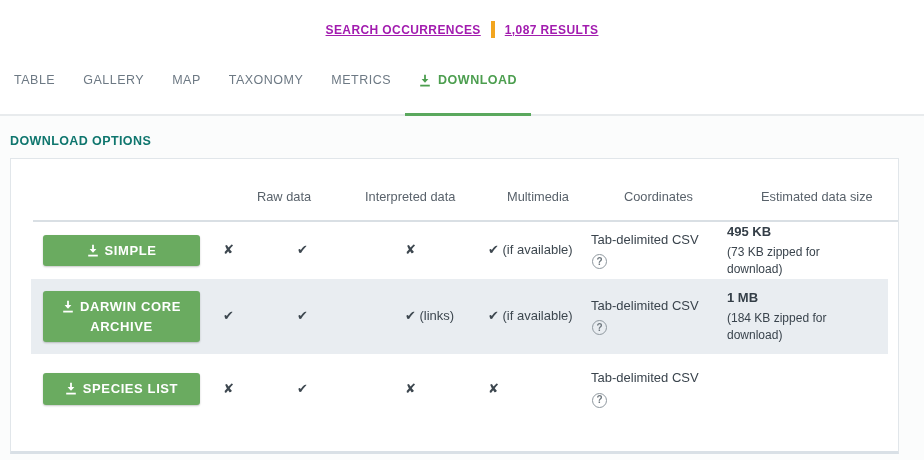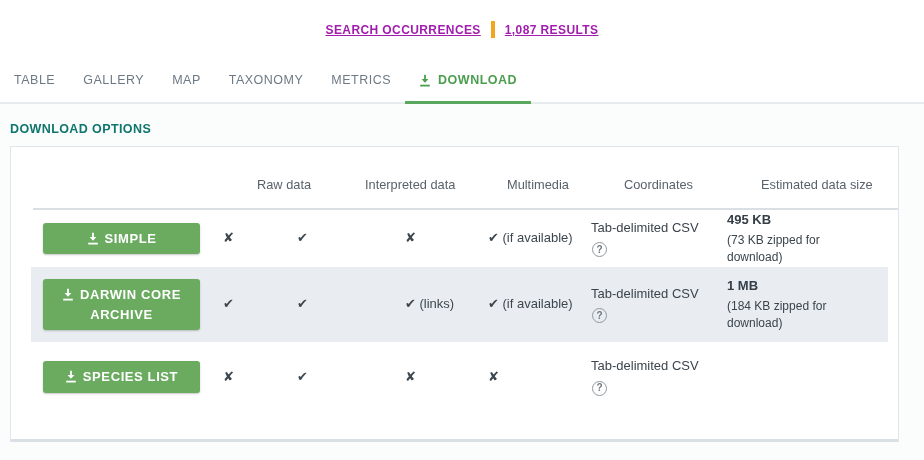--- a/index.html
+++ b/index.html
@@ -9,21 +9,21 @@
   
   .page-header { display:flex; justify-content:center; align-items:center;
     gap:10px; padding:21px 0 13px; background:#fff; }
   .page-header .hdr-text { font-size:12px; font-weight:bold; color:#a21caf;
     letter-spacing:.4px;text-decoration:underline; }
   .hdr-sep { width:4px; height:17px; background:#f2a51f; display:inline-block; }
 
   
   .tabbar { display:flex; align-items:flex-end; border-bottom:2px solid #e8ebed;
     margin-top:9px; background:#fff; padding-left:0; }
-  .tab { position:relative; padding:13px 14px 15px; font-size:12.5px;
+  .tab { position:relative; padding:13px 14px 27px; font-size:12.5px;
     color:#6d7984; letter-spacing:.5px; cursor:pointer; display:flex;
     align-items:center; gap:7px; white-space:nowrap; }
   .tab.active { color:#4c9e4f; font-weight:bold; }
   .tab.active::after { content:""; position:absolute; left:0; right:0;
     bottom:-2px; height:3px; background:#5aa85d; }
   .tab .dl-icon { display:inline-flex; }
 
   
   .main { background:#fbfcfc; height:100%; padding-top:18px; }
   .section-title { font-size:12.5px; font-weight:bold; color:#0f766e;

